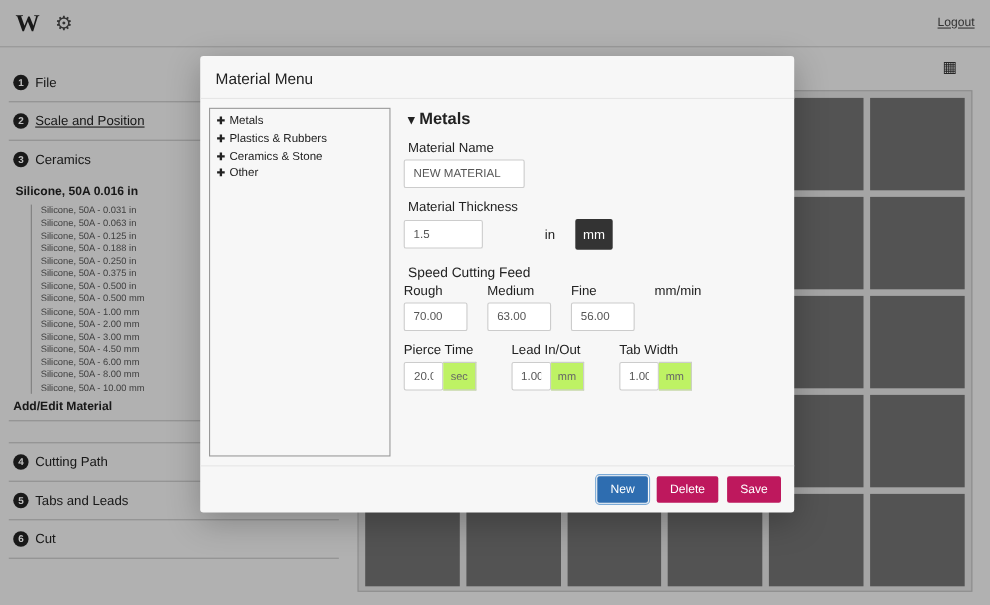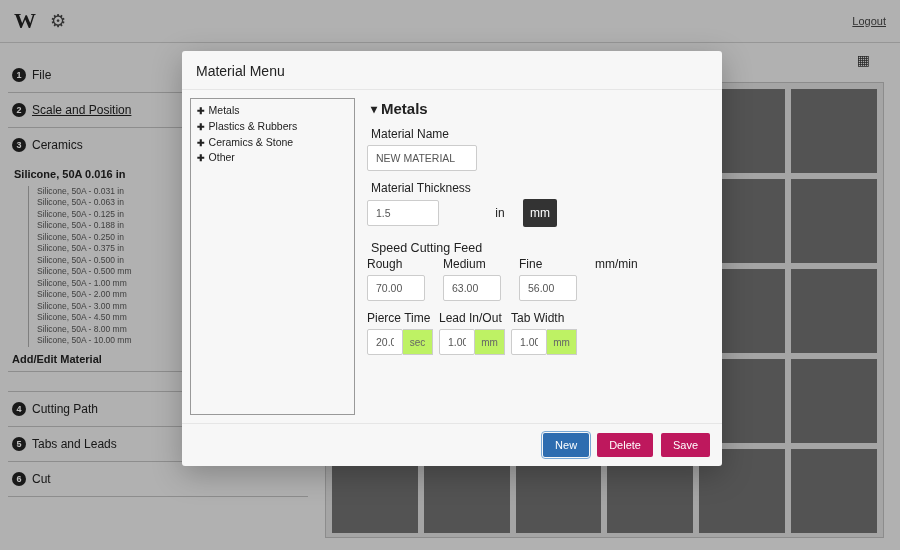--- a/index.html
+++ b/index.html
@@ -81,20 +81,21 @@
     <div>Silicone, 50A - 0.125 in</div>
     <div>Silicone, 50A - 0.188 in</div>
     <div>Silicone, 50A - 0.250 in</div>
     <div>Silicone, 50A - 0.375 in</div>
     <div>Silicone, 50A - 0.500 in</div>
     <div>Silicone, 50A - 0.500 mm</div>
     <div>Silicone, 50A - 1.00 mm</div>
     <div>Silicone, 50A - 2.00 mm</div>
     <div>Silicone, 50A - 3.00 mm</div>
     <div>Silicone, 50A - 4.50 mm</div>
+    <div>Silicone, 50A - 6.00 mm</div>
     <div>Silicone, 50A - 8.00 mm</div>
     <div>Silicone, 50A - 10.00 mm</div>
   </div>
   <div class="addedit">Add/Edit Material</div>
   <div style="height:20px; border-bottom:1px solid #bdbdbd;"></div>
   <div class="step">
       <span class="num">4</span>
       <span class="lbl">Cutting Path</span>
     </div>
   <div class="step">
@@ -199,21 +200,21 @@
         <div class="col">
             <span class="subhead">Fine</span>
           <input class="txt w50" value="56.00" style="">
           </div>
         <div class="col">
             <span class="subhead">mm/min</span>
           <span style="height:26px;"></span>
           </div>
       </div>
 
-      <div class="row" style="gap:6px; margin-top:10px;">
+      <div class="row" style="gap:32px; margin-top:10px;">
         <div class="col">
             <span class="subhead">Pierce Time</span>
           <div style="display:flex;">
               <input class="txt w40" value="20.00" style="">
               <span class="unitbox">sec</span>
             </div>
           </div>
         <div class="col">
             <span class="subhead">Lead In/Out</span>
           <div style="display:flex;">

